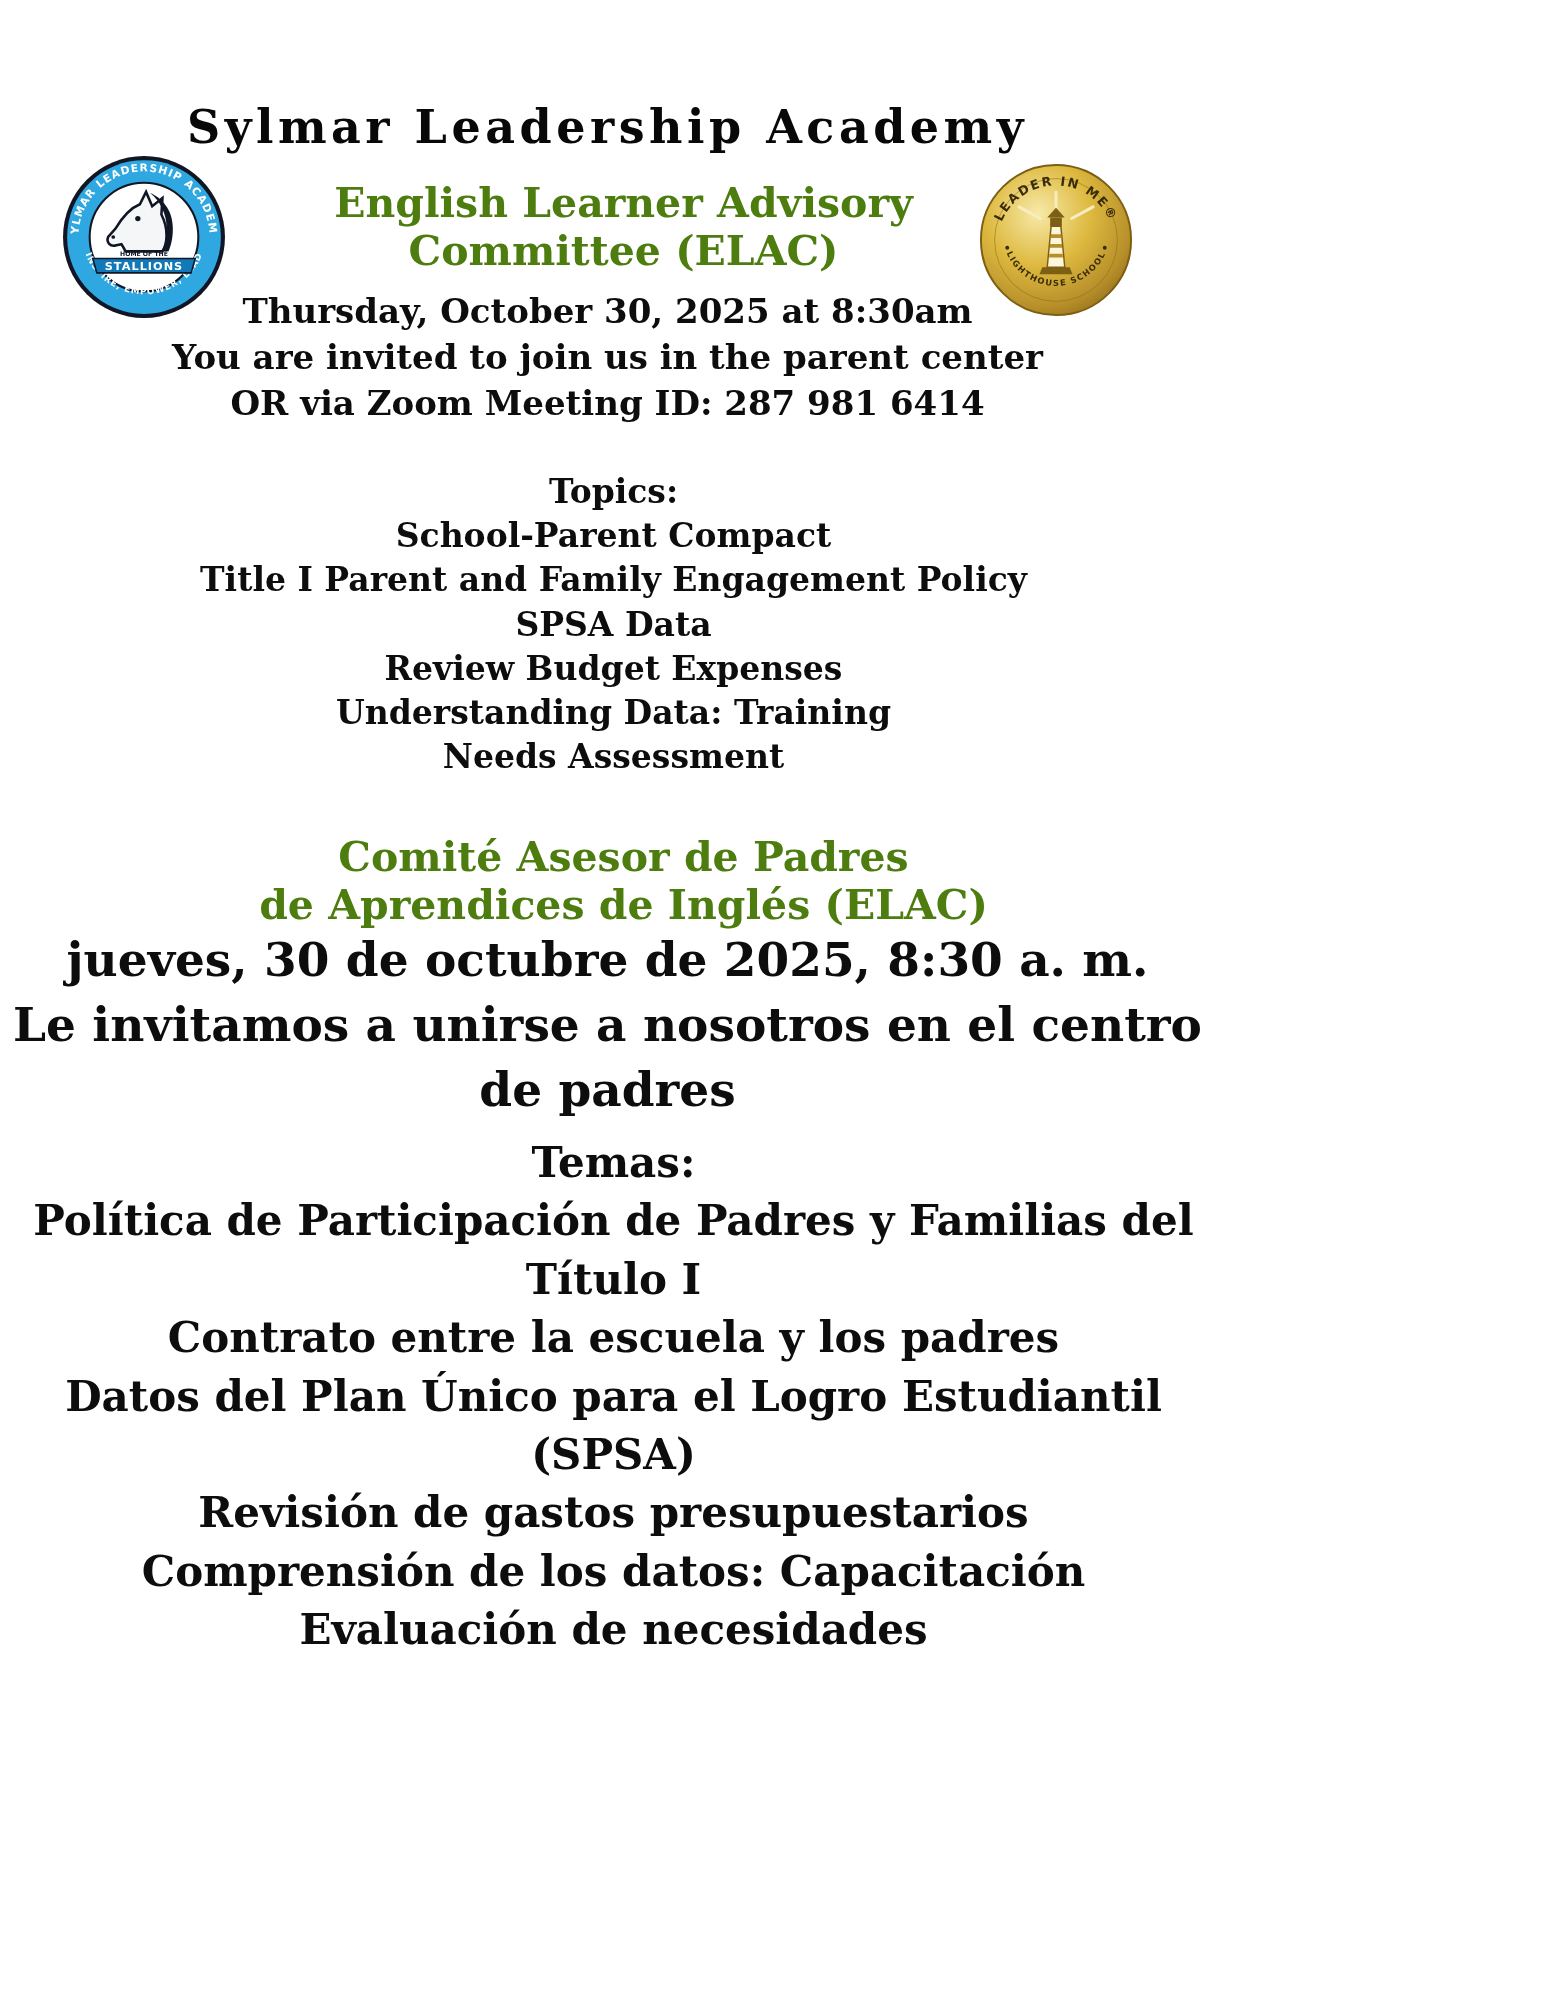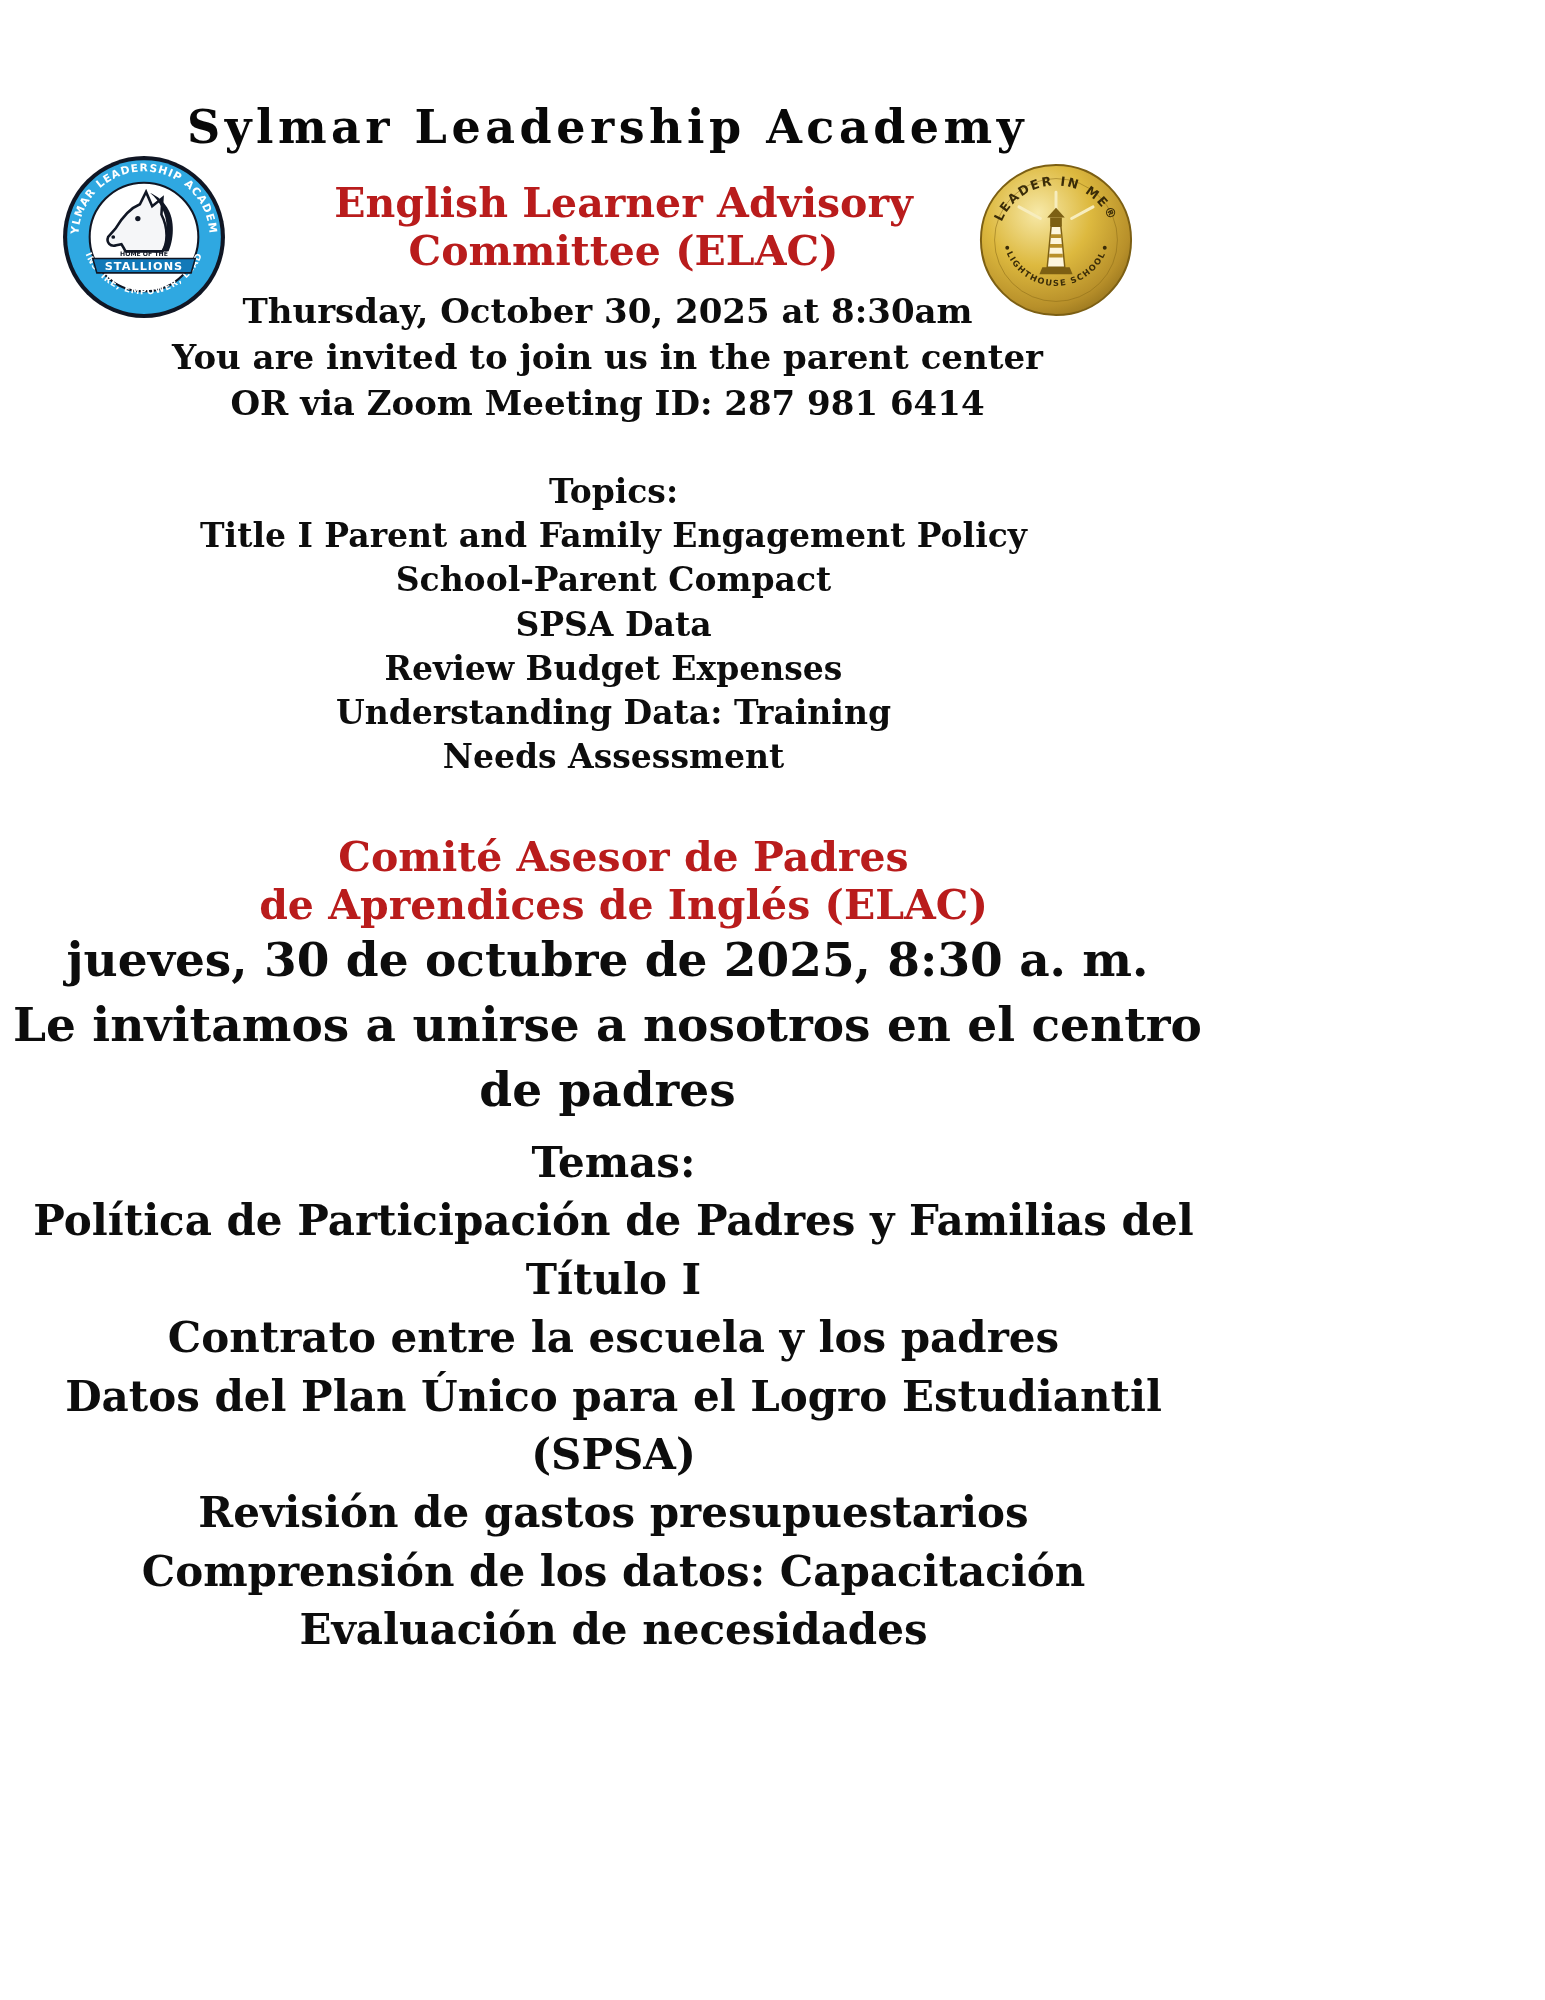--- a/index.html
+++ b/index.html
@@ -20,21 +20,21 @@
     width: 1215px;
     text-align: center;
   }
   .page-title {
     top: 100px;
     font-size: 46px;
     letter-spacing: 4.5px;
     color: #080808;
   }
   .heading-blue {
-    color: #b91c1c;
+    color: #4d7c0f;
     font-size: 41px;
     line-height: 1.16;
     padding-left: 32px;
   }
   .heading-en { top: 180px; }
   .heading-es { top: 834px; }
   .info-block { font-size: 34px; line-height: 1.36; }
   .info-en { top: 288px; }
   .info-es { top: 928px; font-size: 47px; line-height: 1.38; }
   .topics-block { font-size: 33px; line-height: 1.34; padding-left: 12px; }
@@ -122,22 +122,22 @@
   </div>
 
   <div class="col info-block info-en">
     <div>Thursday, October 30, 2025 at 8:30am</div>
     <div>You are invited to join us in the parent center</div>
     <div>OR via Zoom Meeting ID: 287 981 6414</div>
   </div>
 
   <div class="col topics-block topics-en">
     <div>Topics:</div>
+    <div>School-Parent Compact</div>
     <div>Title I Parent and Family Engagement Policy</div>
-    <div>School-Parent Compact</div>
     <div>SPSA Data</div>
     <div>Review Budget Expenses</div>
     <div>Understanding Data: Training</div>
     <div>Needs Assessment</div>
   </div>
 
   <div class="col heading-blue heading-es">
     <div>Comité Asesor de Padres</div>
     <div>de Aprendices de Inglés (ELAC)</div>
   </div>

